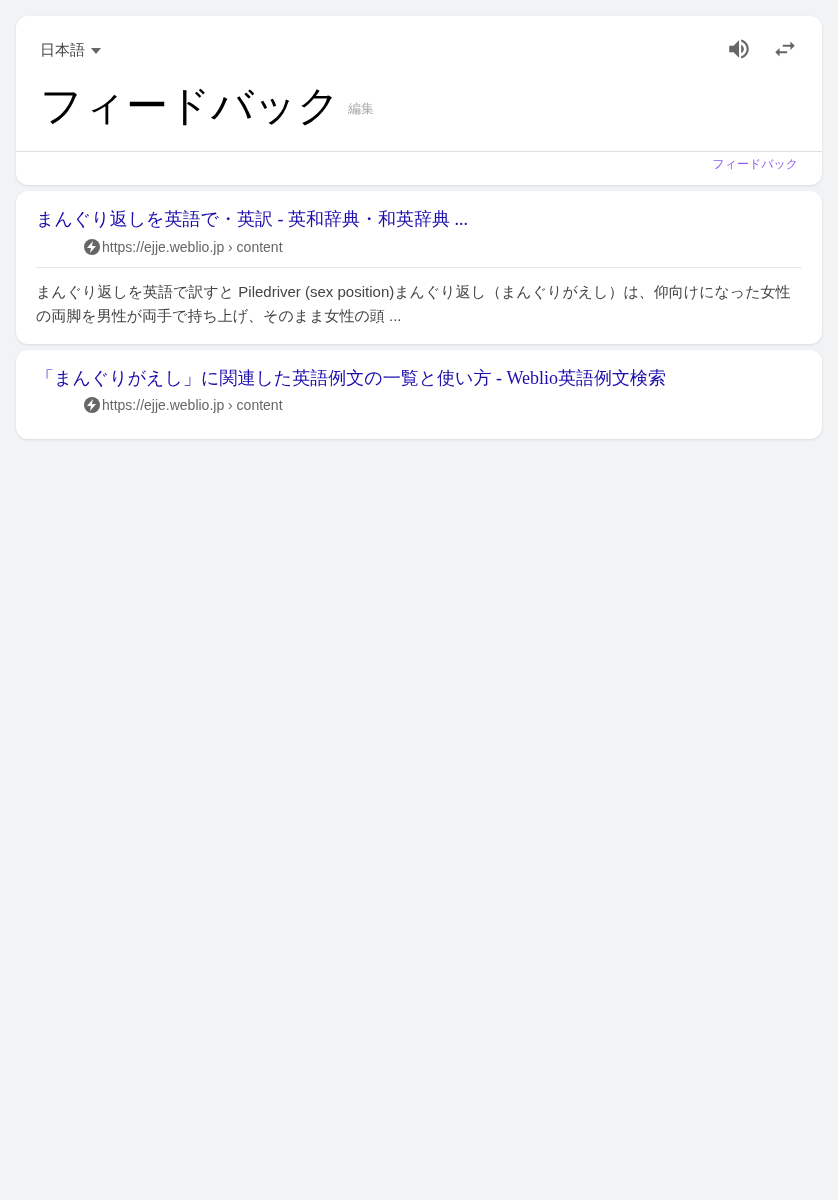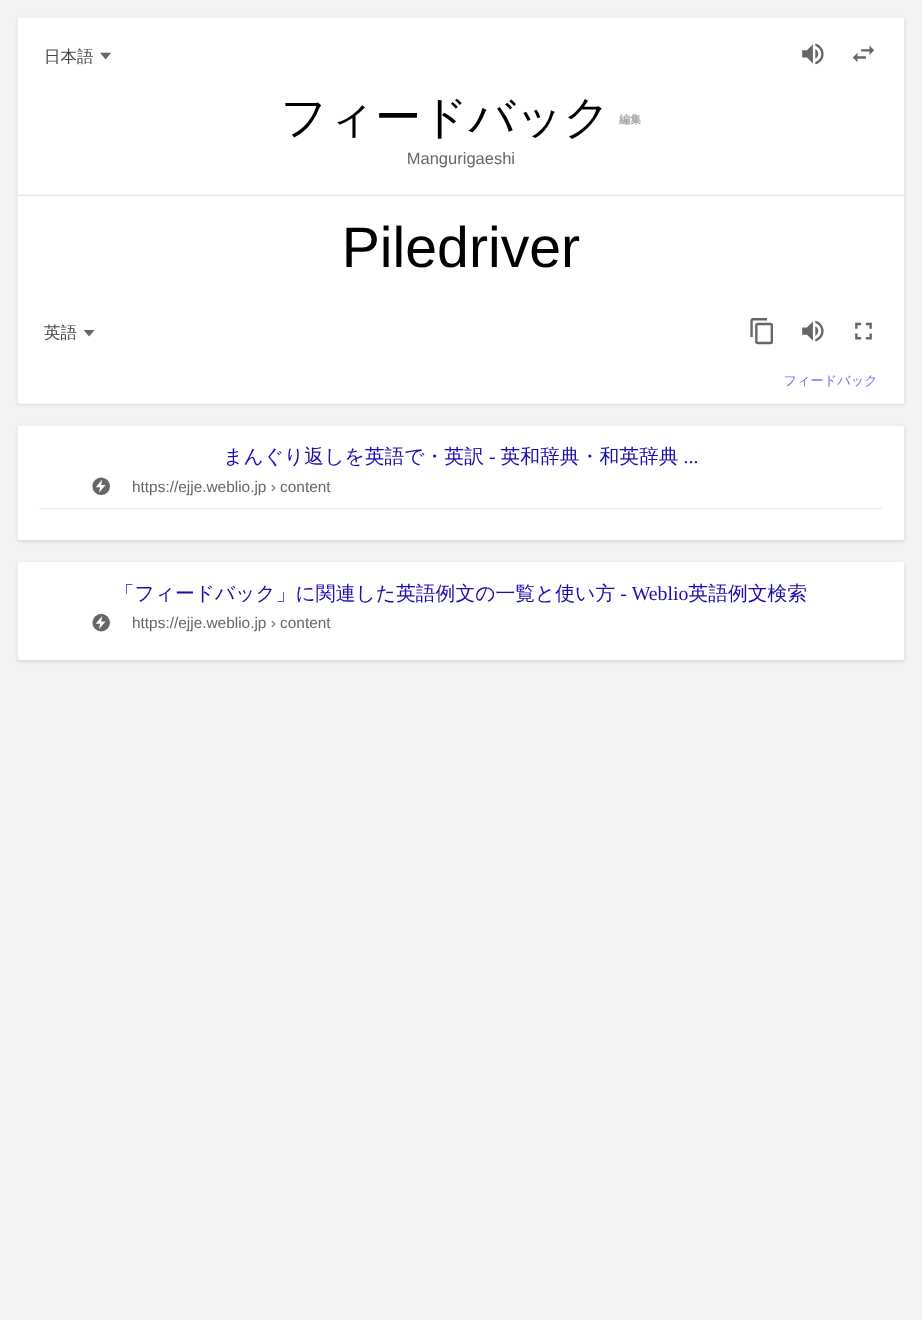--- a/index.html
+++ b/index.html
@@ -12,25 +12,24 @@
     body {
       background-color: #f1f3f4;
       font-family: -apple-system, 'Helvetica Neue', Arial, sans-serif;
       width: 838px;
       min-height: 1200px;
       padding: 16px;
     }
 
     .card {
       background: #ffffff;
-      border-radius: 2px;
-      margin-bottom: 20px;
+      border-radius: 12px;
+      margin-bottom: 6px;
       overflow: hidden;
       box-shadow: 0 1px 3px rgba(0,0,0,0.1);
-      text-align: center;
     }
 
     
     .translate-card {
       padding: 0;
     }
 
     .source-section {
       padding: 20px 24px 16px 24px;
     }
@@ -74,25 +73,24 @@
 
     .source-text-large {
       font-size: 42px;
       font-weight: 400;
       color: #000;
       margin-bottom: 4px;
       line-height: 1.2;
     }
 
     .edit-label {
-      font-size: 10px;
+      font-size: 13px;
       color: #aaa;
       margin-left: 8px;
       vertical-align: middle;
-      font-weight: bold;
     }
 
     .source-romanization {
       font-size: 15px;
       color: #666;
       margin-bottom: 8px;
     }
 
     .divider {
       border: none;
@@ -156,21 +154,21 @@
       margin-bottom: 6px;
       cursor: pointer;
       text-decoration: none;
       display: block;
       font-family: Liberation Serif, serif;
     }
 
     .result-url-row {
       display: flex;
       align-items: center;
-      gap: 20px;
+      gap: 2px;
       margin-bottom: 10px;
       padding-left: 48px;
     }
 
     .lightning-icon {
       width: 16px;
       height: 16px;
       background: #666;
       border-radius: 50%;
       display: inline-flex;
@@ -217,73 +215,46 @@
           <svg width="26" height="26" viewBox="0 0 24 24" fill="none" xmlns="http://www.w3.org/2000/svg">
             <path d="M6.99 11L3 15l3.99 4v-3H14v-2H6.99v-3zM21 9l-3.99-4v3H10v2h7.01v3L21 9z" fill="#666"></path>
           </svg>
         </span>
       </div>
     </div>
 
     <div class="source-text-large">
       <span>フィードバック</span><span class="edit-label">編集</span>
     </div>
-    <div class="source-romanization">Mangurigaeshi</div>
   </div>
 
   <hr class="divider">
 
-  <div class="target-section">
-    <div class="translated-text">Piledriver</div>
-
-    <div class="target-footer">
-      <div class="target-lang">
-        <span>英語</span>
-        <span class="dropdown-arrow"></span>
-      </div>
-      <div class="target-icons">
-        <span class="icon-btn">
-          <svg width="26" height="26" viewBox="0 0 24 24" fill="none" xmlns="http://www.w3.org/2000/svg">
-            <path d="M16 1H4c-1.1 0-2 .9-2 2v14h2V3h12V1zm3 4H8c-1.1 0-2 .9-2 2v14c0 1.1.9 2 2 2h11c1.1 0 2-.9 2-2V7c0-1.1-.9-2-2-2zm0 16H8V7h11v14z" fill="#666"></path>
-          </svg>
-        </span>
-        <span class="icon-btn">
-          <svg width="26" height="26" viewBox="0 0 24 24" fill="none" xmlns="http://www.w3.org/2000/svg">
-            <path d="M3 9v6h4l5 5V4L7 9H3zm13.5 3c0-1.77-1.02-3.29-2.5-4.03v8.05c1.48-.73 2.5-2.25 2.5-4.02zM14 3.23v2.06c2.89.86 5 3.54 5 6.71s-2.11 5.85-5 6.71v2.06c4.01-.91 7-4.49 7-8.77s-2.99-7.86-7-8.77z" fill="#666"></path>
-          </svg>
-        </span>
-        <span class="icon-btn">
-          <svg width="26" height="26" viewBox="0 0 24 24" fill="none" xmlns="http://www.w3.org/2000/svg">
-            <path d="M7 14H5v5h5v-2H7v-3zm-2-4h2V7h3V5H5v5zm12 7h-3v2h5v-5h-2v3zM14 5v2h3v3h2V5h-5z" fill="#666"></path>
-          </svg>
-        </span>
-      </div>
-    </div>
-  </div>
 
   <div class="feedback-row">
     <span class="feedback-text">フィードバック</span>
   </div>
 </div>
 
 <div class="card result-card">
   <a class="result-link" href="#">まんぐり返しを英語で・英訳 - 英和辞典・和英辞典 ...</a>
   <div class="result-url-row">
     <div class="lightning-icon">
       <svg width="10" height="12" viewBox="0 0 10 12" fill="none">
         <path d="M6 0L0 7h4l-1 5 6-7H5L6 0z" fill="white"></path>
       </svg>
     </div>
     <span class="result-url">https://ejje.weblio.jp › content</span>
   </div>
   <hr class="result-divider">
+  <div class="result-snippet">まんぐり返しを英語で訳すと Piledriver (sex position)まんぐり返し（まんぐりがえし）は、仰向けになった女性の両脚を男性が両手で持ち上げ、そのまま女性の頭 ...</div>
 </div>
 
 <div class="card result-card">
-  <a class="result-link" href="#">「フィードバック」に関連した英語例文の一覧と使い方 - Weblio英語例文検索</a>
+  <a class="result-link" href="#">「まんぐりがえし」に関連した英語例文の一覧と使い方 - Weblio英語例文検索</a>
   <div class="result-url-row">
     <div class="lightning-icon">
       <svg width="10" height="12" viewBox="0 0 10 12" fill="none">
         <path d="M6 0L0 7h4l-1 5 6-7H5L6 0z" fill="white"></path>
       </svg>
     </div>
     <span class="result-url">https://ejje.weblio.jp › content</span>
   </div>
 </div>
 

